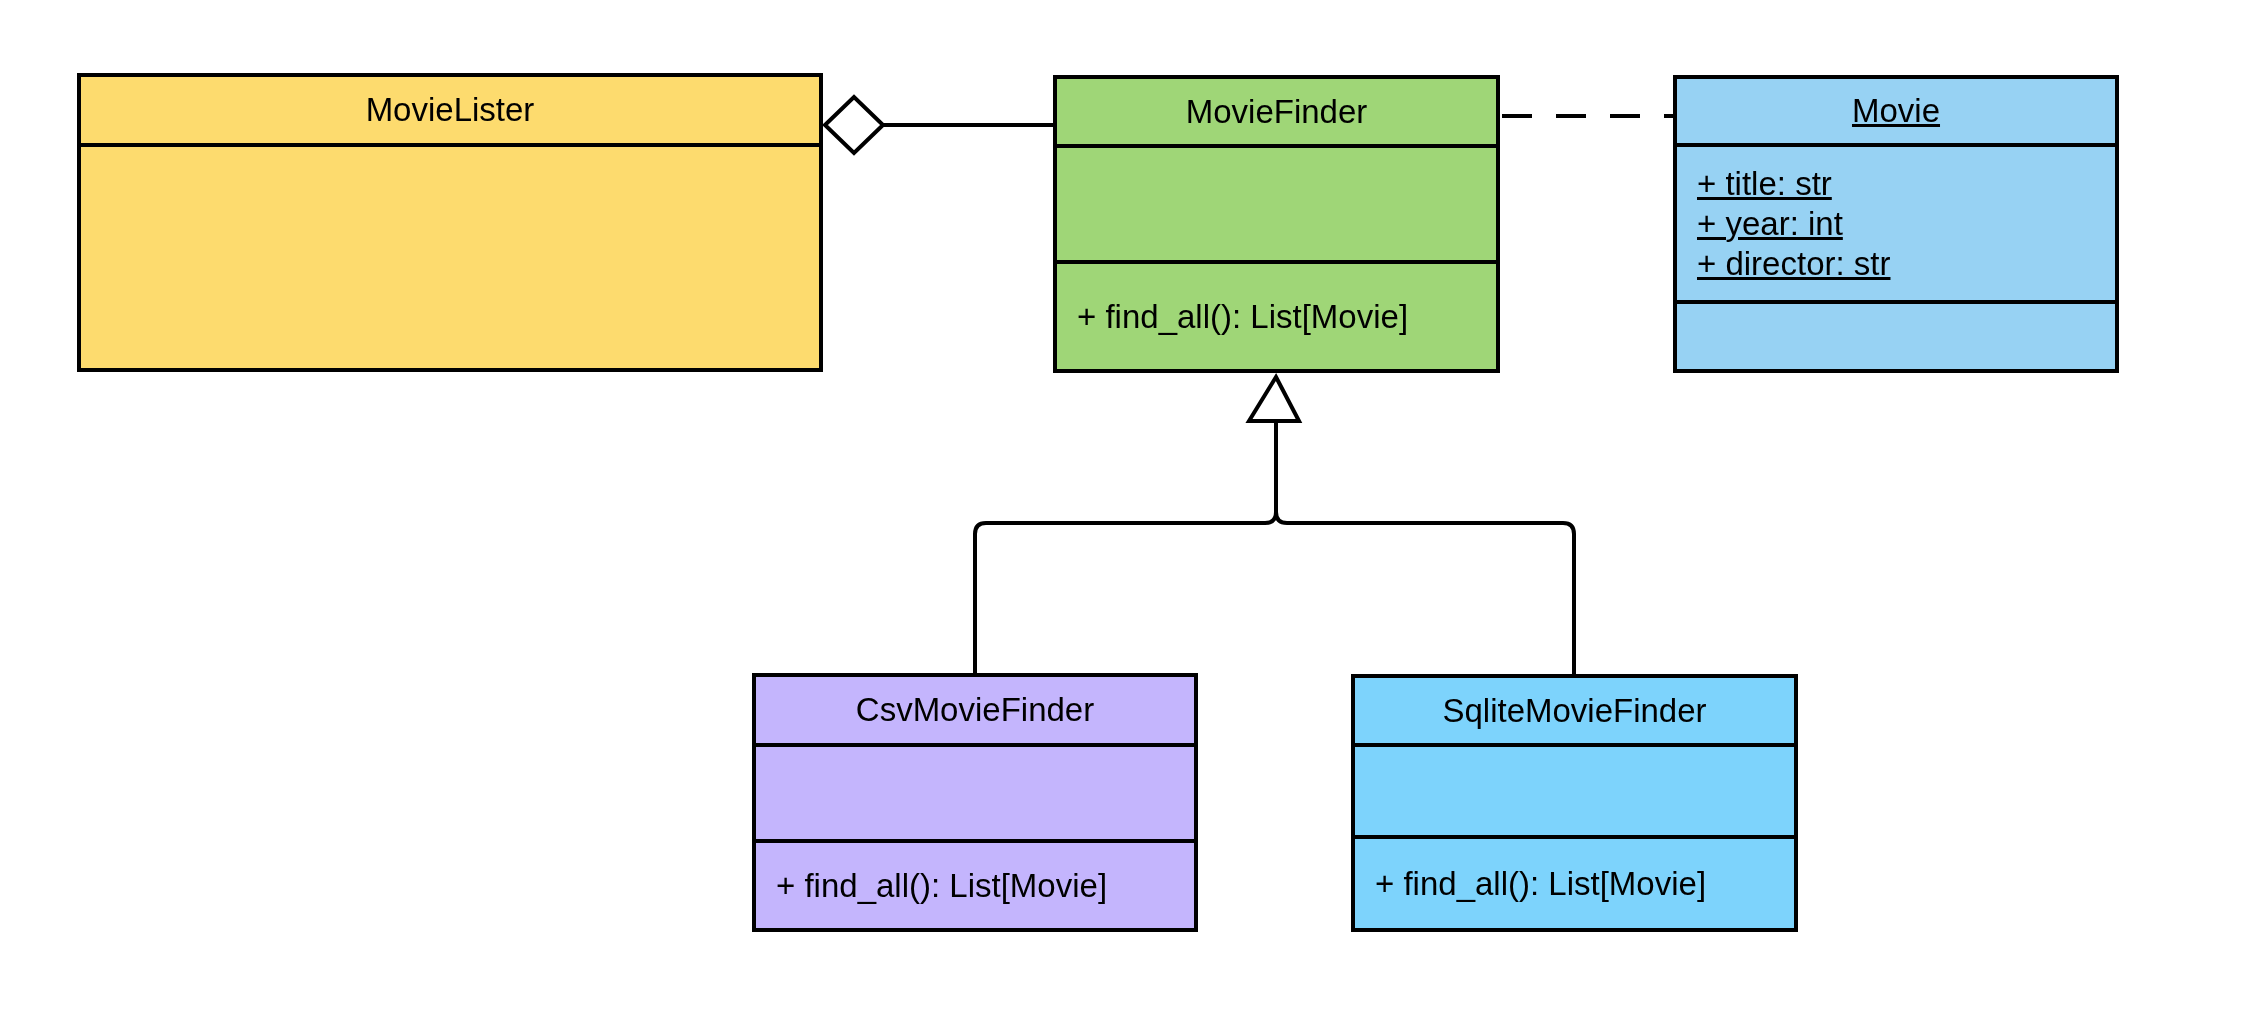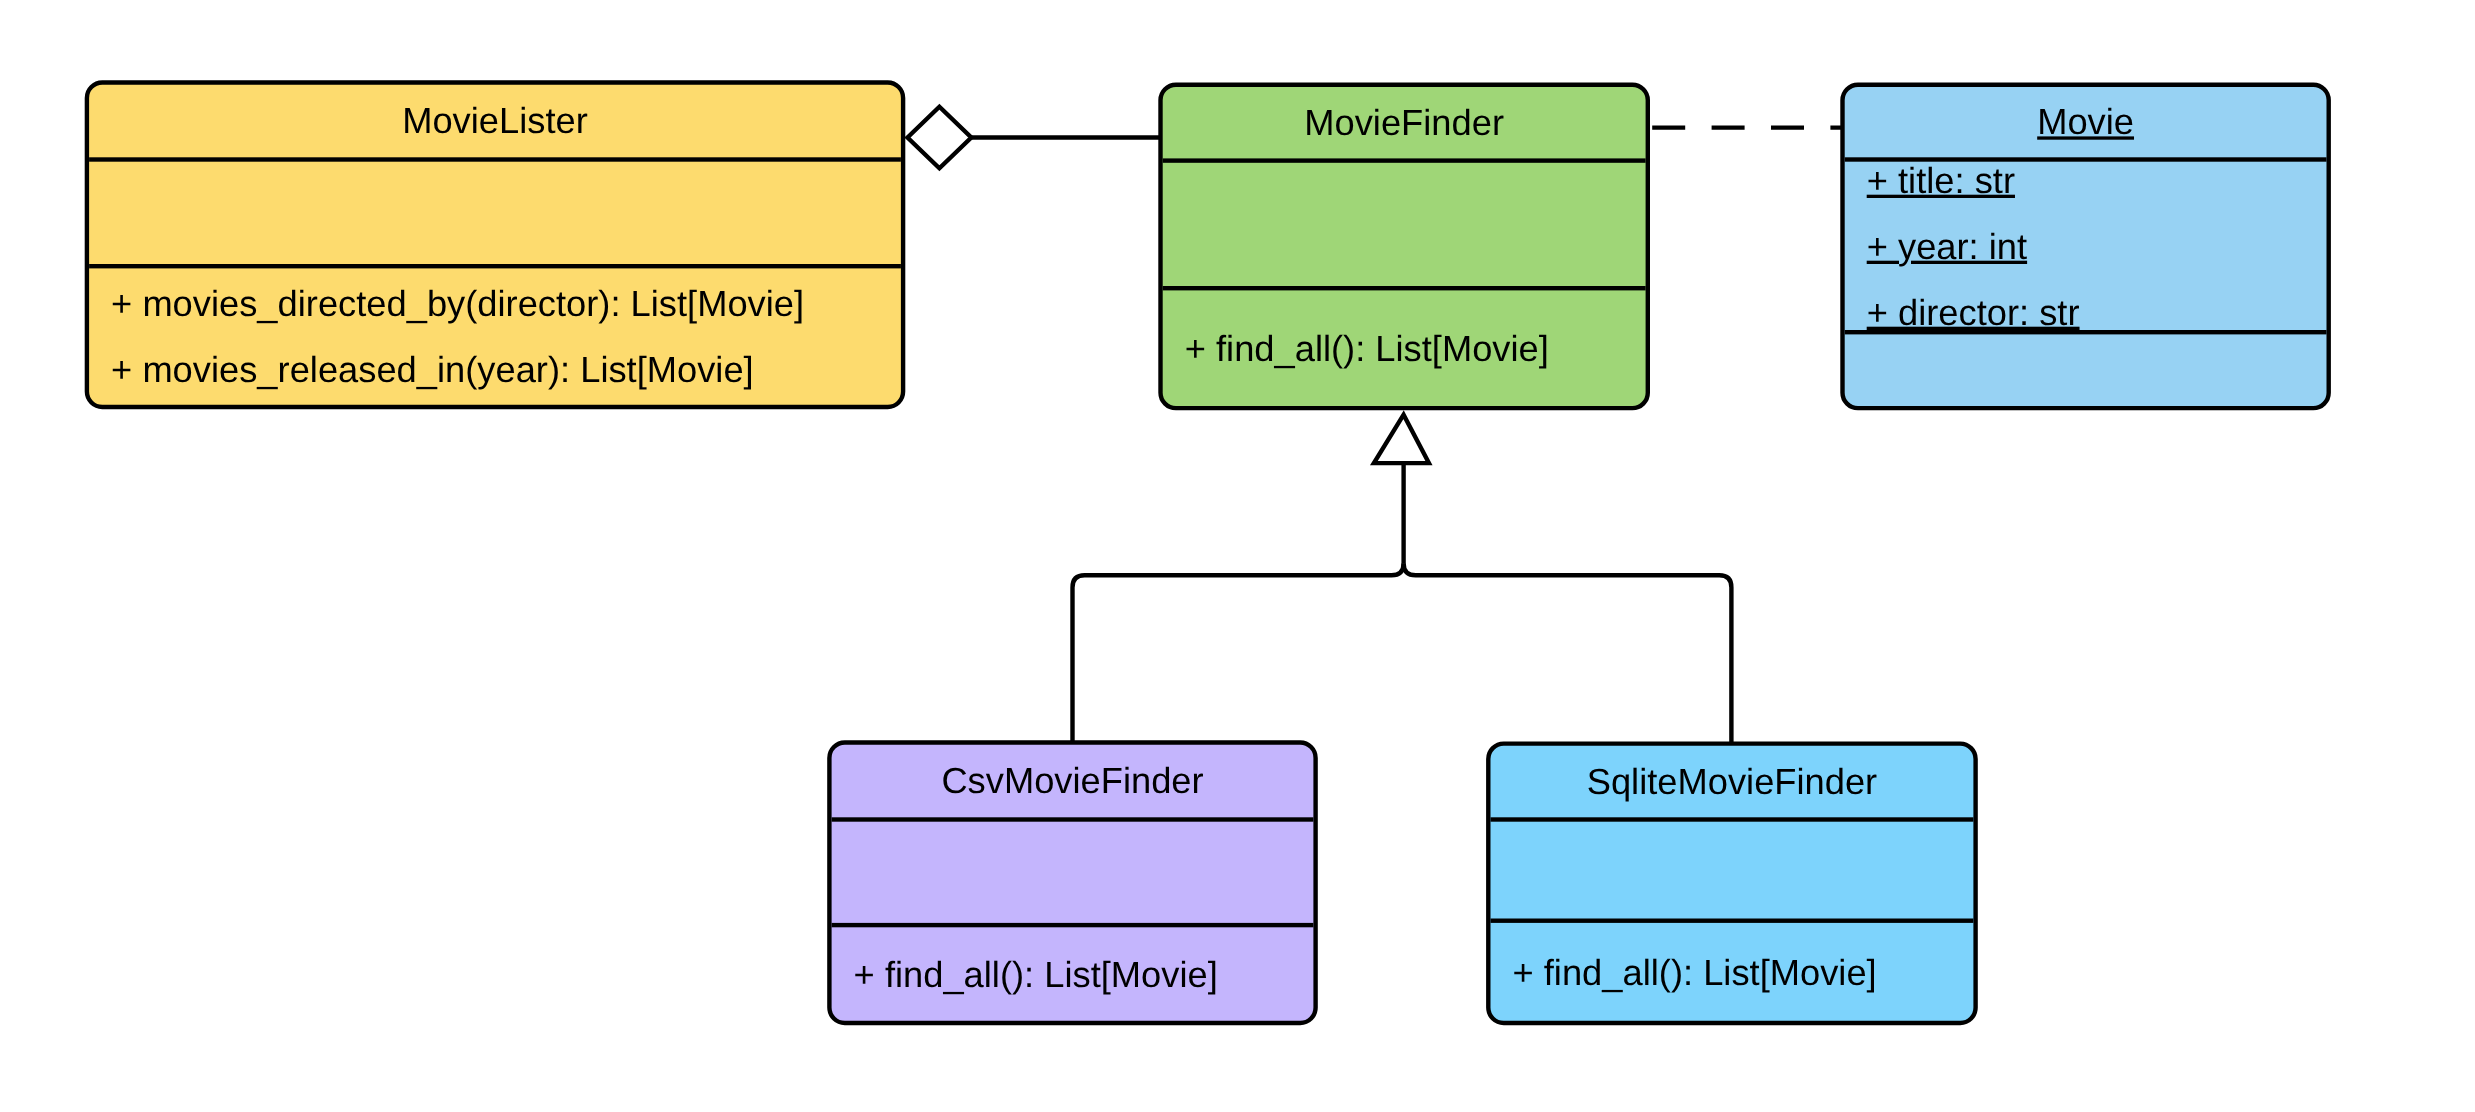--- a/index.html
+++ b/index.html
@@ -12,35 +12,34 @@
     position: relative;
     width: 2250px;
     height: 1011px;
     background: #ffffff;
     overflow: hidden;
   }
   .uml-class {
     position: absolute;
     box-sizing: border-box;
     border: 4px solid #000000;
-    border-radius: 16px;
+    border-radius: 0;
     display: flex;
     flex-direction: column;
     color: #000000;
   }
   .uml-class .sec {
     box-sizing: border-box;
     flex: 0 0 auto;
     display: flex;
     flex-direction: column;
     justify-content: center;
   }
   .uml-class .sec.divided {
     border-top: 4px solid #000000;
-    gap: 20px;
   }
   .uml-class .sec.grow {
     flex: 1 1 auto;
   }
   .uml-class .title {
     align-items: center;
     font-size: 33px;
     text-align: center;
   }
   .uml-class .body {
@@ -97,24 +96,20 @@
       <polygon class="marker-hollow" points="1276,377 1299,421 1249,421"></polygon>
       <path class="edge" d="M 1276 421 V 512"></path>
       <path class="edge" d="M 975 675 V 534 Q 975 523 986 523 H 1265 Q 1276 523 1276 512"></path>
       <path class="edge" d="M 1574 676 V 534 Q 1574 523 1563 523 H 1287 Q 1276 523 1276 512"></path>
     </g>
   </svg>
 
   <div class="uml-class" style="left: 77px; top: 73px; width: 746px; height: 299px; background-color: rgb(253, 219, 110);">
     <div class="sec title" style="height:66px">MovieLister</div>
     <div class="sec divided body" style="height:97px"></div>
-    <div class="sec divided body grow">
-      <div class="line">+ movies_directed_by(director): List[Movie]</div>
-      <div class="line">+ movies_released_in(year): List[Movie]</div>
-    </div>
   </div>
 
   <div class="uml-class" style="left: 1053px; top: 75px; width: 447px; height: 298px; background-color: rgb(159, 214, 119); justify-content: space-between;">
     <div class="sec title" style="height:65px">MovieFinder</div>
     <div class="sec divided body" style="height:116px"></div>
     <div class="sec divided body grow">
       <div class="line">+ find_all(): List[Movie]</div>
     </div>
   </div>
 

